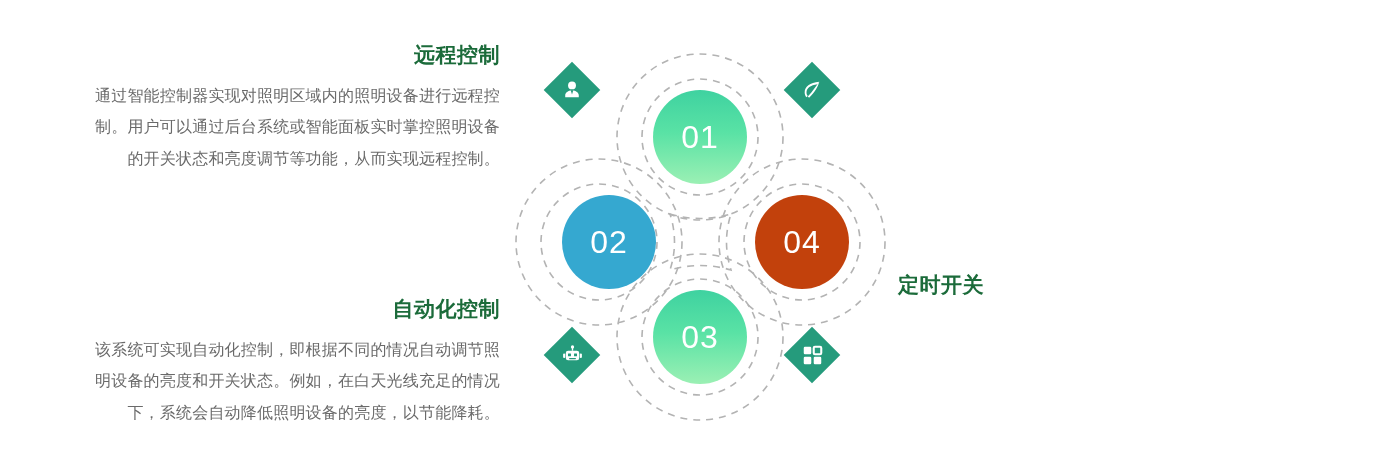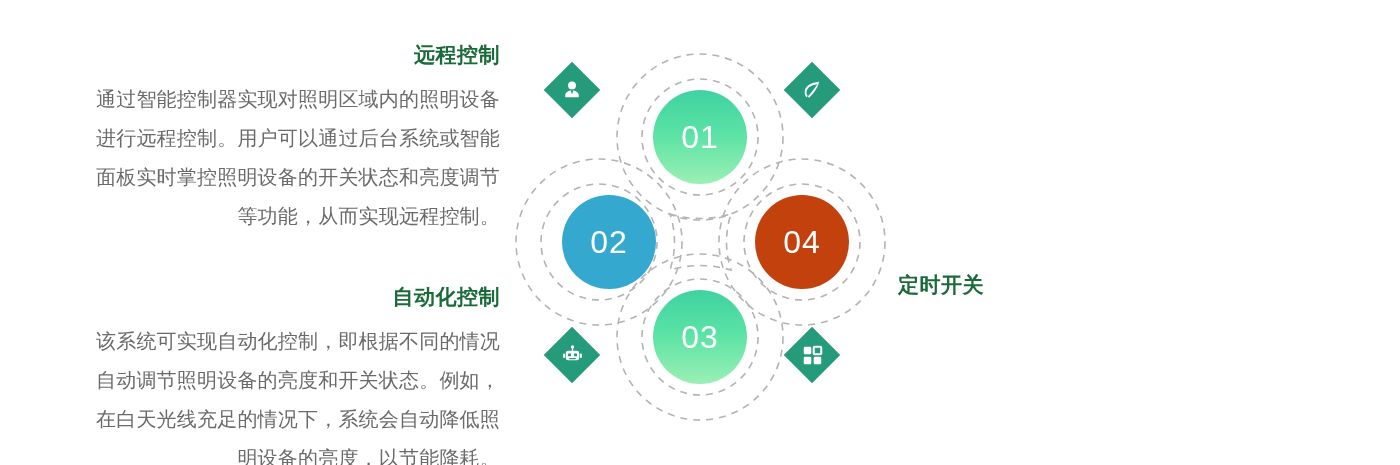--- a/index.html
+++ b/index.html
@@ -28,32 +28,32 @@
   }
   .text-block .tb-title {
     font-size: 21px;
     font-weight: bold;
     color: #1b6b3a;
     line-height: 1.2;
     margin: 0 0 13px 0;
     letter-spacing: 0.5px;
   }
   .text-block .tb-body {
-    font-size: 20px;
+    font-size: 16px;
     color: #6a6a6a;
     line-height: 1.95;
     margin: 0;
     letter-spacing: 0.2px;
   }
 
   .tb-left { text-align: right; margin-top: 12px; }
   .tb-right { text-align: left; }
 
   .block-remote     { left: 80px;  top: 30px; }
-  .block-auto       { left: 80px;  top: 272px; }
+  .block-auto       { left: 80px;  top: 284px; }
   .block-energy     { left: 898px; top: 30px; }
   .block-timer      { left: 898px; top: 272px; }
 
   
   .diagram {
     position: absolute;
     left: 505px;
     top: 18px;
     width: 390px;
     height: 430px;

